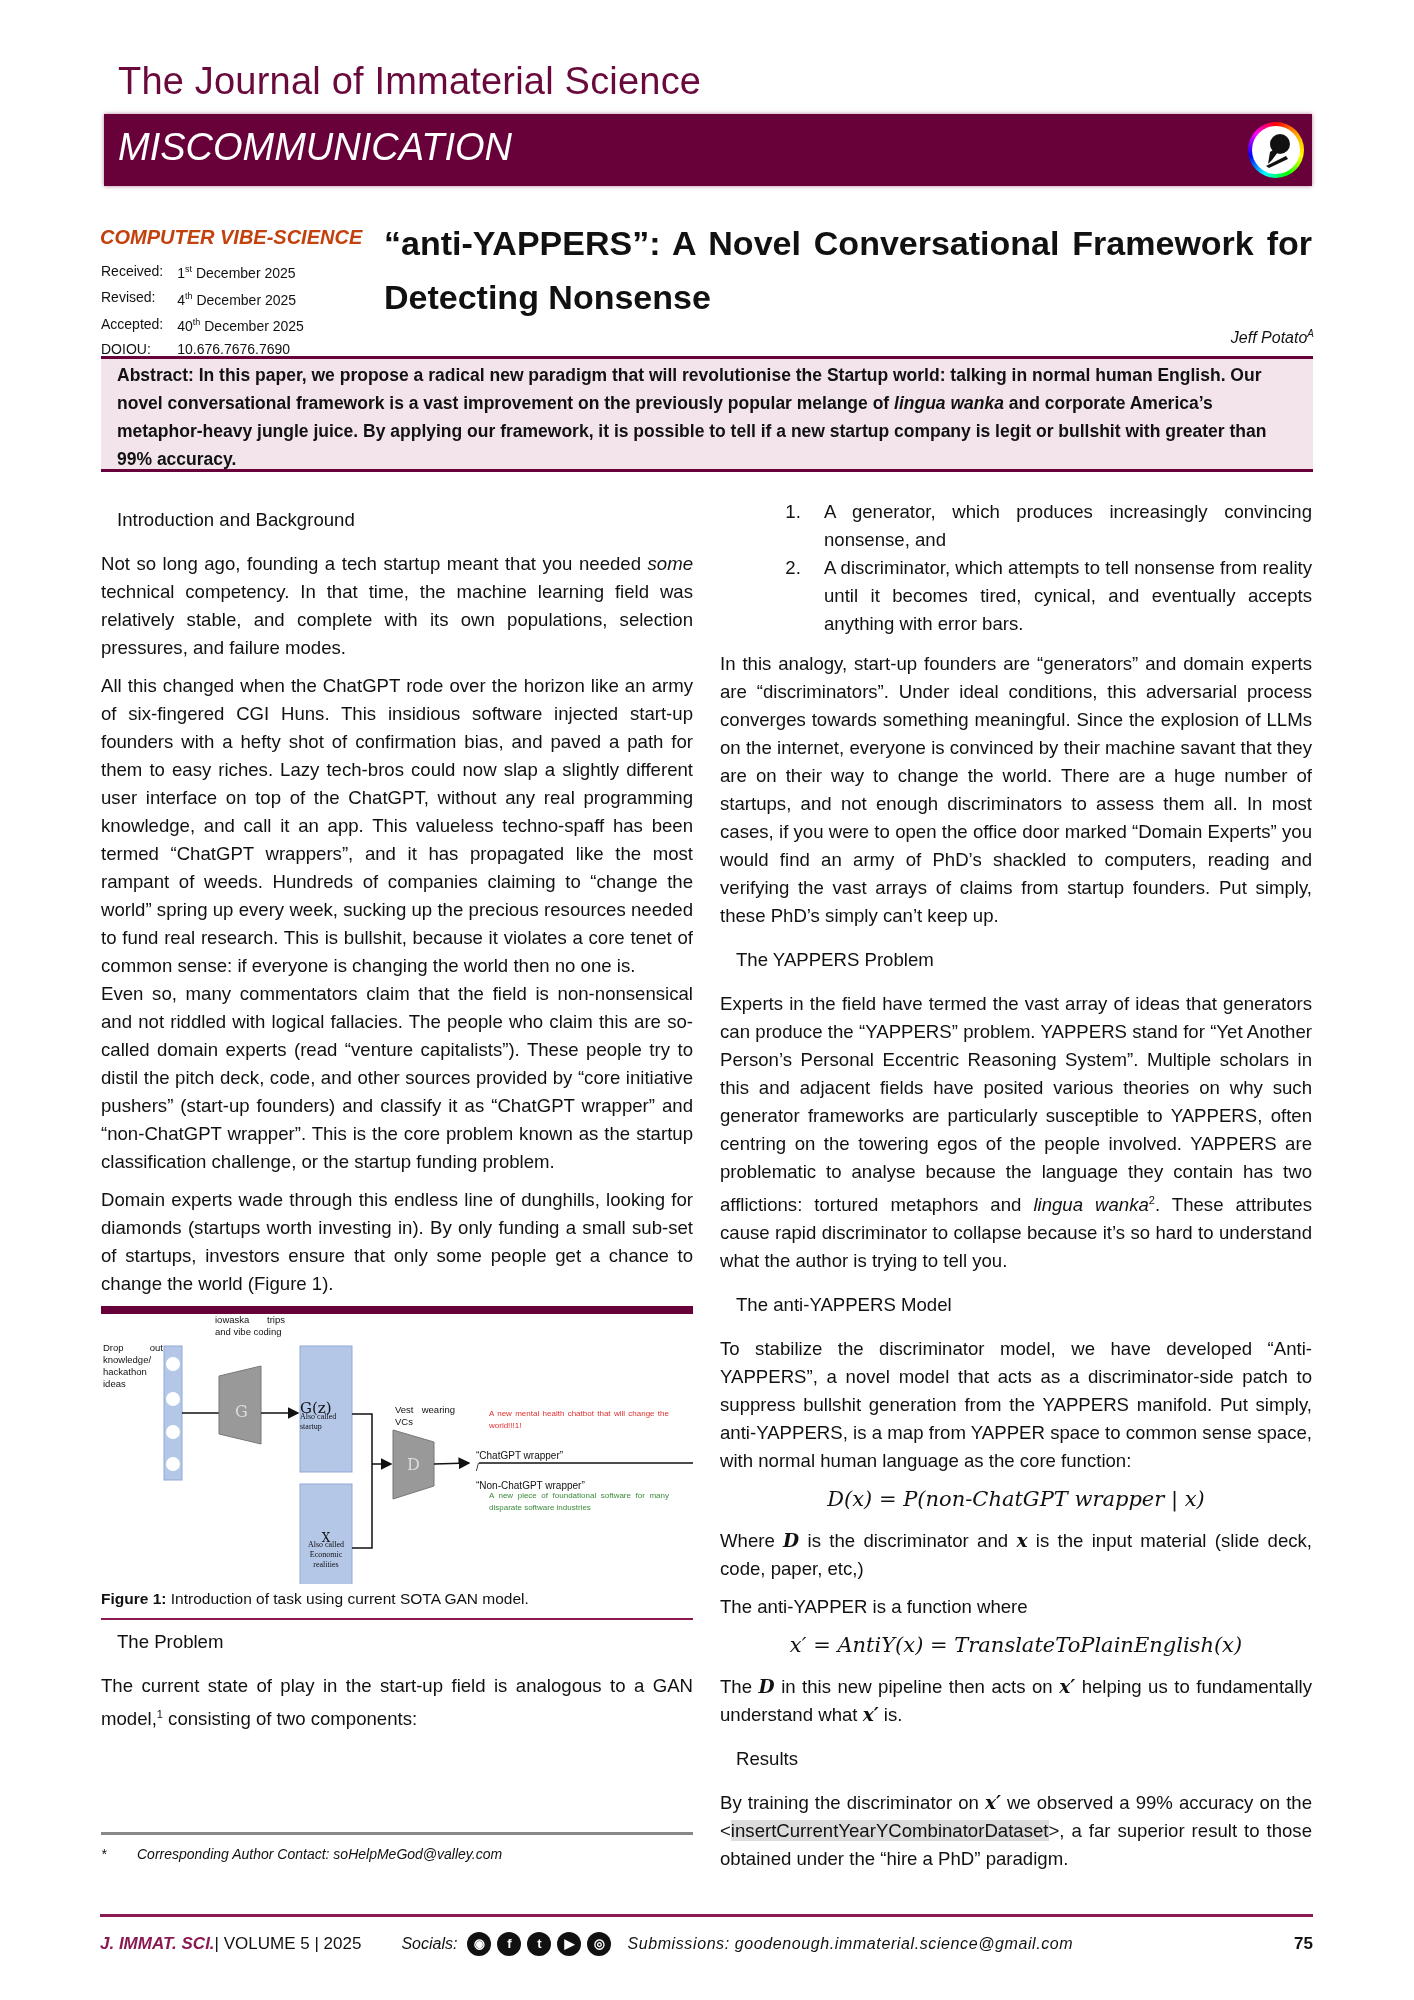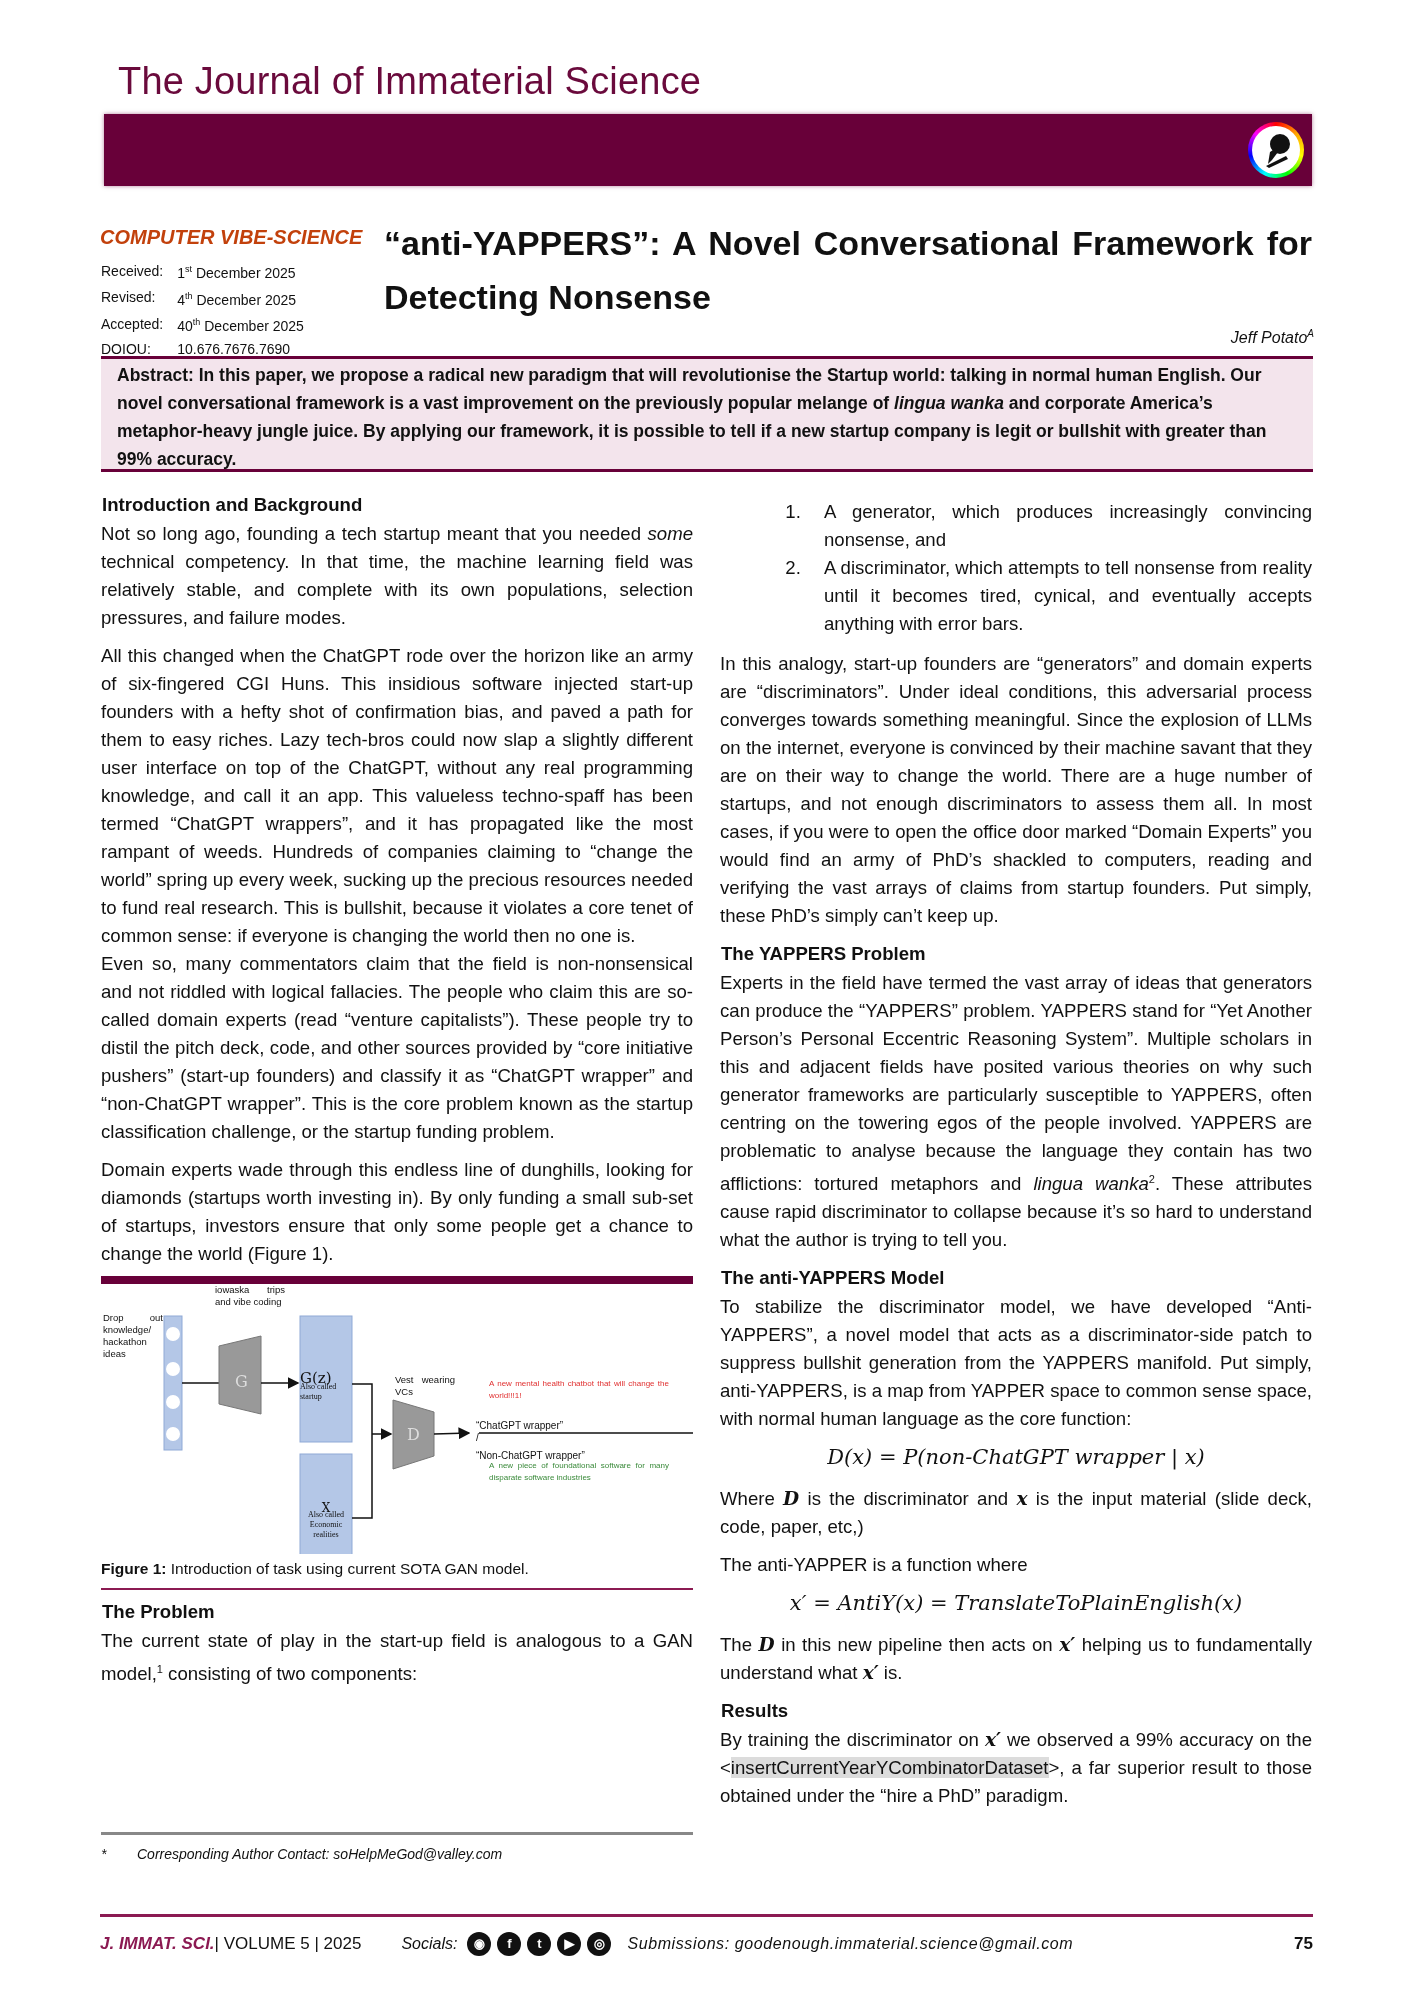--- a/index.html
+++ b/index.html
@@ -11,40 +11,41 @@
   .logo{position:absolute;right:8px;top:8px;width:56px;height:56px;border-radius:50%;background:conic-gradient(red,orange,yellow,lime,cyan,blue,magenta,red);}
   .logo-inner{position:absolute;left:4px;top:4px;width:48px;height:48px;border-radius:50%;background:#fff;display:flex;align-items:center;justify-content:center;}
   .section-label{left:100px;top:226px;font-size:20px;font-weight:bold;font-style:italic;color:#c2410c;}
   .meta{left:101px;top:258px;font-size:14px;line-height:23px;}
   .meta td{padding:0 14px 0 0;}
   .paper-title{left:384px;top:216px;width:928px;font-size:34px;font-weight:bold;line-height:54px;text-align:justify;text-align-last:left;}
   .author{right:100px;top:328px;font-size:16px;font-style:italic;}
   .abstract{left:101px;top:356px;width:1212px;height:116px;background:#f3e4ec;border-top:3px solid #680039;border-bottom:3px solid #680039;box-sizing:border-box;padding:2px 16px;font-size:17.5px;font-weight:bold;line-height:28px;}
   .col{font-size:18.6px;line-height:28px;text-align:justify;}
   .col p{margin:0 0 10px 0;}
-  .col h3{margin:1px;font-size:18.6px;font-weight:bold;line-height:28px;}
+  .col h3{margin:16px;font-size:18.6px;font-weight:normal;line-height:28px;}
   .left{left:101px;top:490px;width:592px;}
   .right{left:720px;top:498px;width:592px;}
   .divbar{height:8px;background:#680039;}
   ol{margin:0 0 12px 0;padding-left:86px;}
   ol li{padding-left:18px;}
   .eq{text-align:center;font-family:"DejaVu Serif",serif;font-style:italic;font-size:21px;margin:10px 0 14px 0;}
   .b{font-weight:bold;font-style:italic;font-family:"DejaVu Serif",serif;}
   .hl{background:#dcdcdc;}
   .fig{position:relative;width:592px;height:270px;font-family:"Liberation Sans",sans-serif;}
   .fn{left:101px;top:1832px;width:592px;border-top:3px solid #888;padding-top:8px;font-size:14px;font-style:italic;line-height:23px;}
   .fn span.k{display:inline-block;width:36px;}
   .footer{left:100px;top:1914px;width:1213px;border-top:3px solid #8b1a52;height:50px;font-size:17px;}
   .soc{display:inline-block;width:24px;height:24px;border-radius:50%;background:#111;color:#fff;font-size:13px;font-weight:bold;text-align:center;line-height:24px;margin-right:6px;vertical-align:middle;}
 </style>
 </head>
 <body>
 
 <div class="abs journal-title">The Journal of Immaterial Science</div>
 <div class="abs banner">
+  <div class="banner-text">MISCOMMUNICATION</div>
   <div class="logo">
     <div class="logo-inner">
       <svg width="40" height="40" viewBox="0 0 40 40">
         <circle cx="24" cy="14" r="10" fill="#111"></circle>
         <path d="M10 36 L30 26 L32 29 L13 38 Z" fill="#111"></path>
         <path d="M14 22 L20 18 L22 22 L16 30 L12 34 Z" fill="#111"></path>
       </svg>
     </div>
   </div>
 </div>

